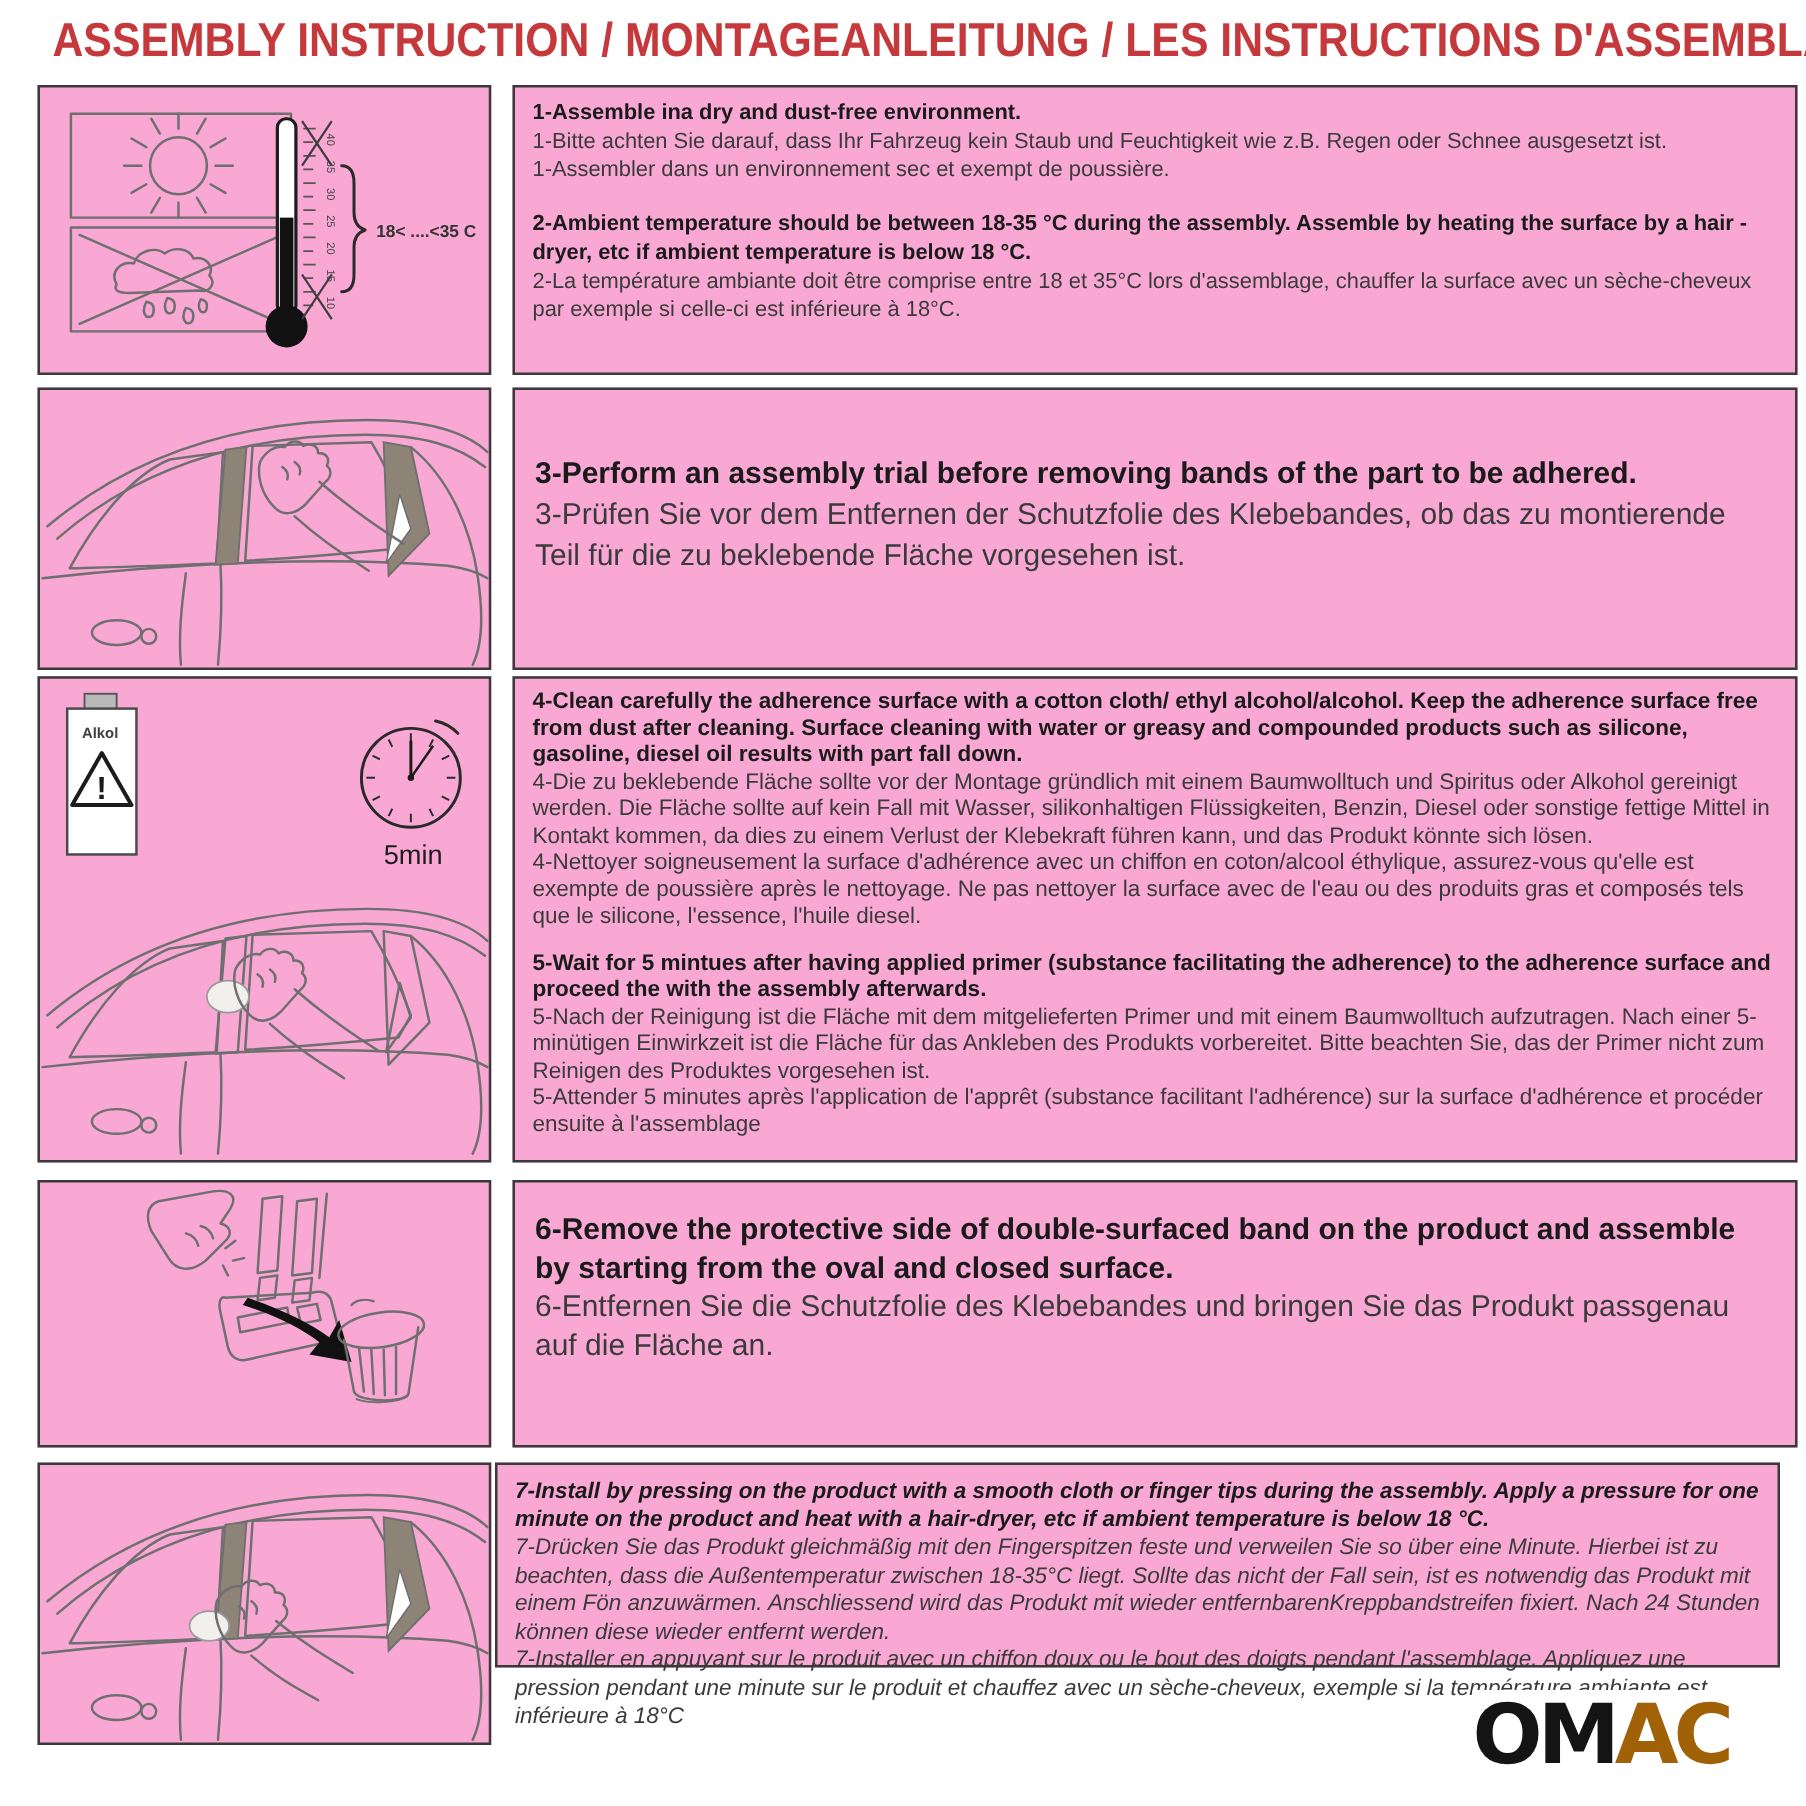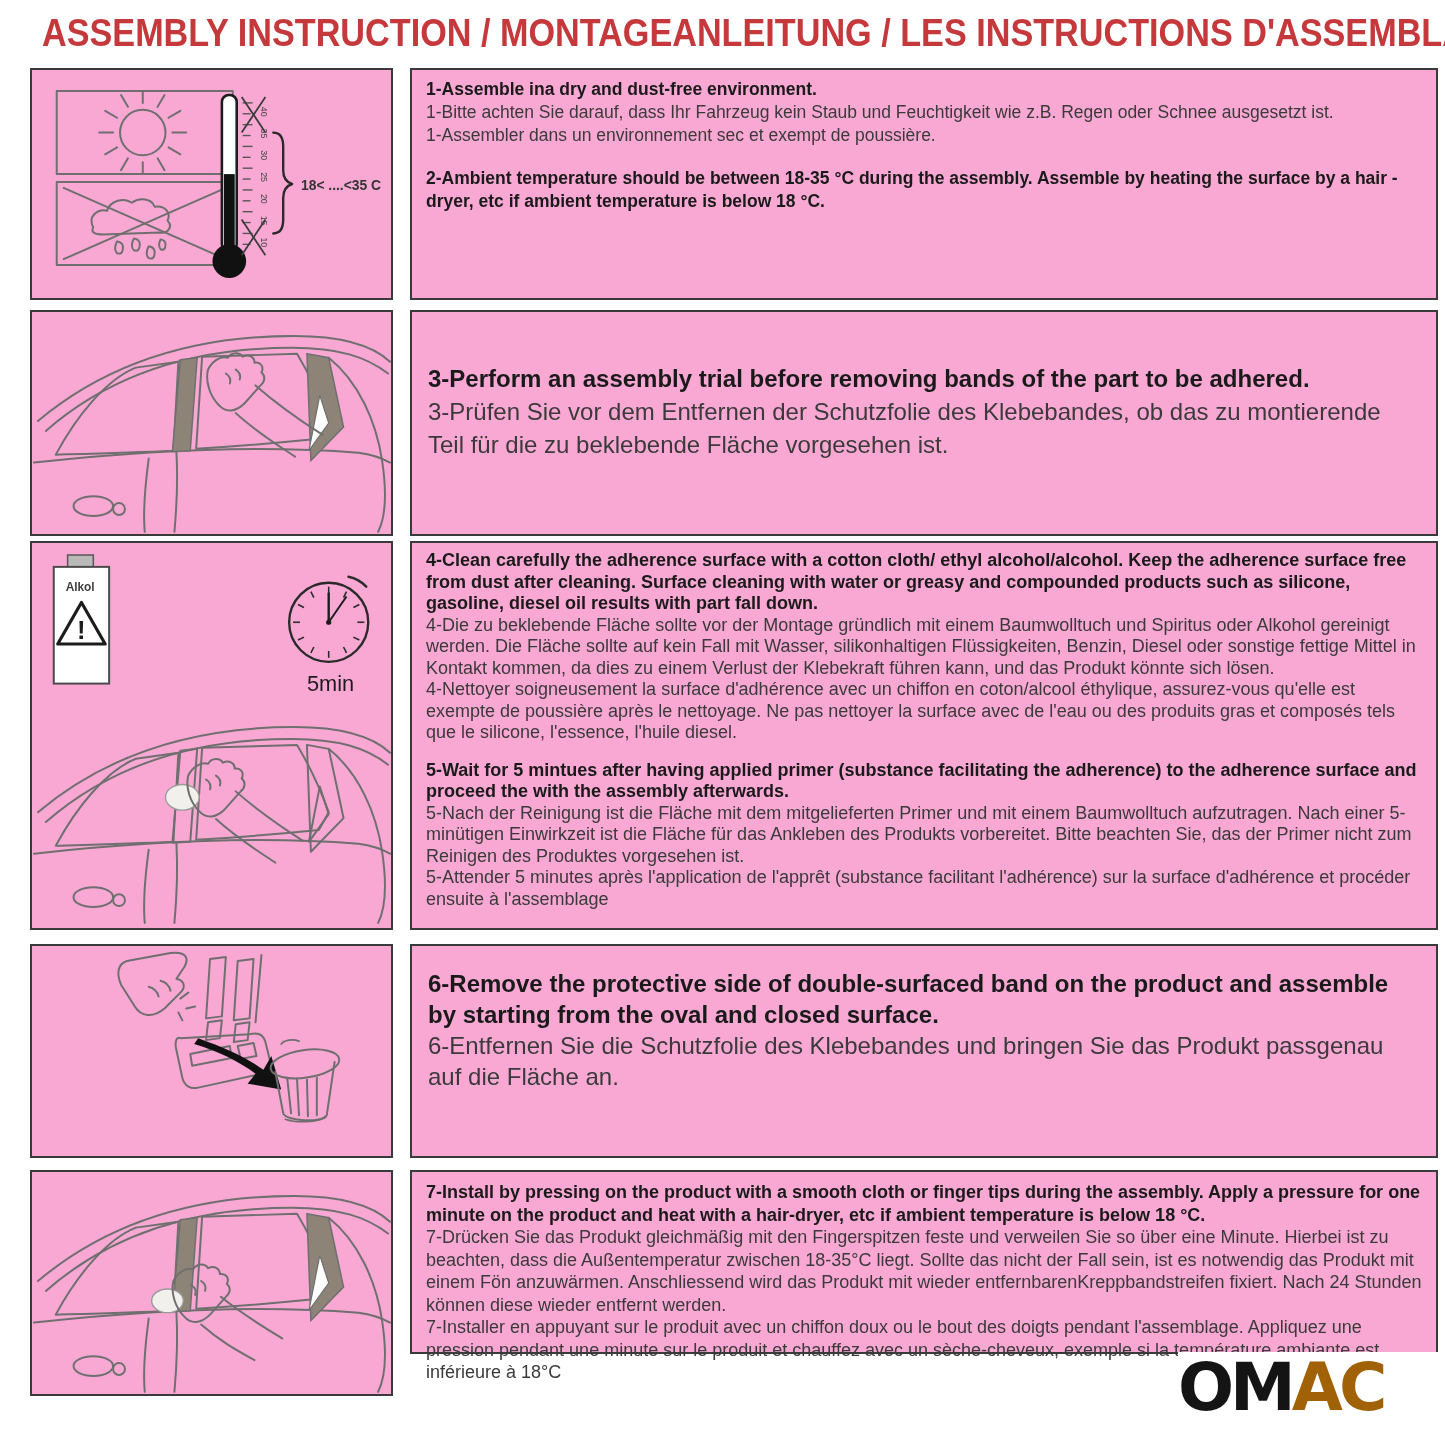--- a/index.html
+++ b/index.html
@@ -120,20 +120,21 @@
       </g>
     </svg>
   </div>
 
   <div class="box tbox txt-s" style="left:410px; top:68px; width:1028px; height:232px;">
     <p class="en">1-Assemble ina dry and dust-free environment.</p>
     <p class="de">1-Bitte achten Sie darauf, dass Ihr Fahrzeug kein Staub und Feuchtigkeit wie z.B. Regen oder Schnee ausgesetzt ist.</p>
     <p class="fr">1-Assembler dans un environnement sec et exempt de poussière.</p>
     <div class="gap"></div>
     <p class="en">2-Ambient temperature should be between 18-35 °C  during the assembly. Assemble by heating the surface by a hair -dryer, etc if ambient temperature is below 18 °C.</p>
+    <p class="fr">2-La température ambiante doit être comprise entre 18 et 35°C lors d'assemblage, chauffer la surface avec un sèche-cheveux par exemple si celle-ci est inférieure à 18°C.</p>
   </div>
 
   <div class="box ibox" style="left:30px; top:310px; width:363px; height:226px;">
     <svg viewBox="0 0 363 224">
       <g class="sk">
         <path d="M 6,110 C 80,48 170,24 265,24 C 315,24 345,34 362,50"></path>
         <path d="M 14,120 C 85,58 172,36 263,36 C 310,36 338,45 360,62"></path>
         <path d="M 2,152 C 110,140 230,134 330,142 C 345,144 355,148 362,152"></path>
         <path d="M 24,144 C 45,105 75,68 105,56 L 148,50 L 143,140 C 100,142 60,143 24,144 Z"></path>
         <path d="M 172,45 L 268,42 C 280,62 292,88 300,110 L 290,128 C 250,132 200,136 166,138 Z"></path>
@@ -291,21 +292,21 @@
       <path d="M 291,84 L 300,112 L 280,140 Z" fill="#ffffff" stroke="#6f6f6f" stroke-width="1.2"></path>
       <g transform="translate(-25,52)">
         <ellipse cx="162" cy="78" rx="16" ry="12" fill="#f1f0ec" stroke="#9a9a9a" stroke-width="1.4"></ellipse>
         <path d="M 168,58 C 172,50 180,44 188,46 C 192,40 200,40 203,45 C 209,42 215,45 215,51 C 221,50 225,55 222,61 C 226,64 226,70 221,74 L 205,92 C 196,101 186,102 179,94 C 170,85 165,70 168,58 Z" fill="#ffffff" class="sk"></path>
         <path class="sk" d="M 186,62 q 6,4 4,10 M 196,58 q 6,4 4,10"></path>
         <path class="sk" d="M 216,74 C 238,92 258,104 278,116 M 196,102 C 214,118 232,128 250,138"></path>
       </g>
     </svg>
   </div>
 
-  <div class="box tbox txt-s5" style="left:410px; top:1170px; width:1028px; height:184px;">
+  <div class="box tbox txt-s5" style="left:396px; top:1170px; width:1028px; height:164px;font-style:italic;">
     <p class="en">7-Install by pressing on the product with a smooth cloth or finger tips during the assembly. Apply a pressure for one minute on the product and heat with a hair-dryer, etc if ambient temperature is below 18 °C.</p>
     <p class="de">7-Drücken Sie das Produkt gleichmäßig mit den Fingerspitzen feste und verweilen Sie so über eine Minute. Hierbei ist zu beachten, dass die Außentemperatur zwischen 18-35°C liegt. Sollte das nicht der Fall sein, ist es notwendig das Produkt mit einem Fön anzuwärmen. Anschliessend wird das Produkt mit wieder entfernbarenKreppbandstreifen fixiert. Nach 24 Stunden können diese wieder entfernt werden.</p>
     <p class="fr">7-Installer en appuyant sur le produit avec un chiffon doux ou le bout des doigts pendant l'assemblage. Appliquez une pression pendant une minute sur le produit et chauffez avec un sèche-cheveux, exemple si la température ambiante est inférieure à 18°C</p>
   </div>
 
   <div class="logo">
     <span class="lb">OM</span>
       <span class="lr">AC</span>
   </div>
 

